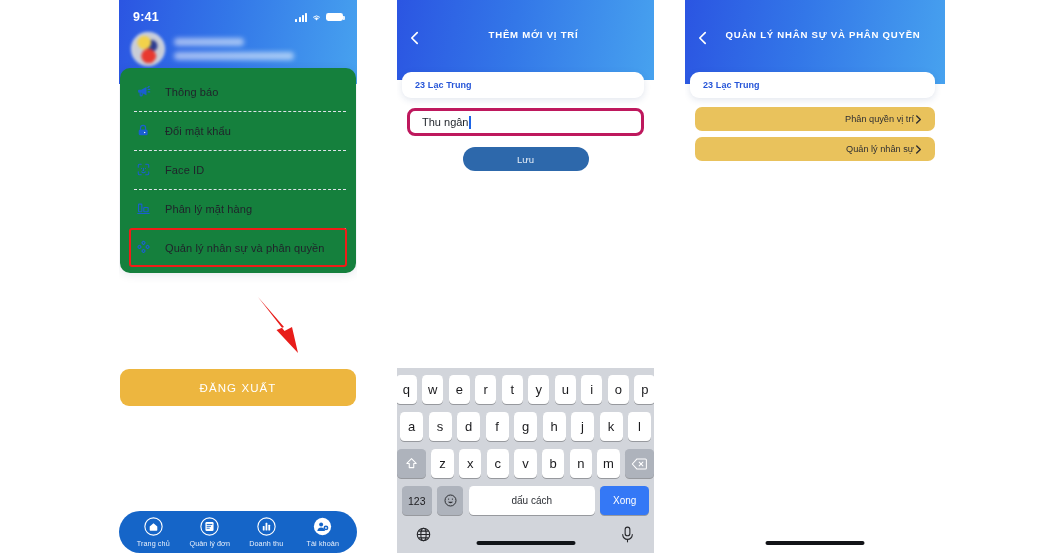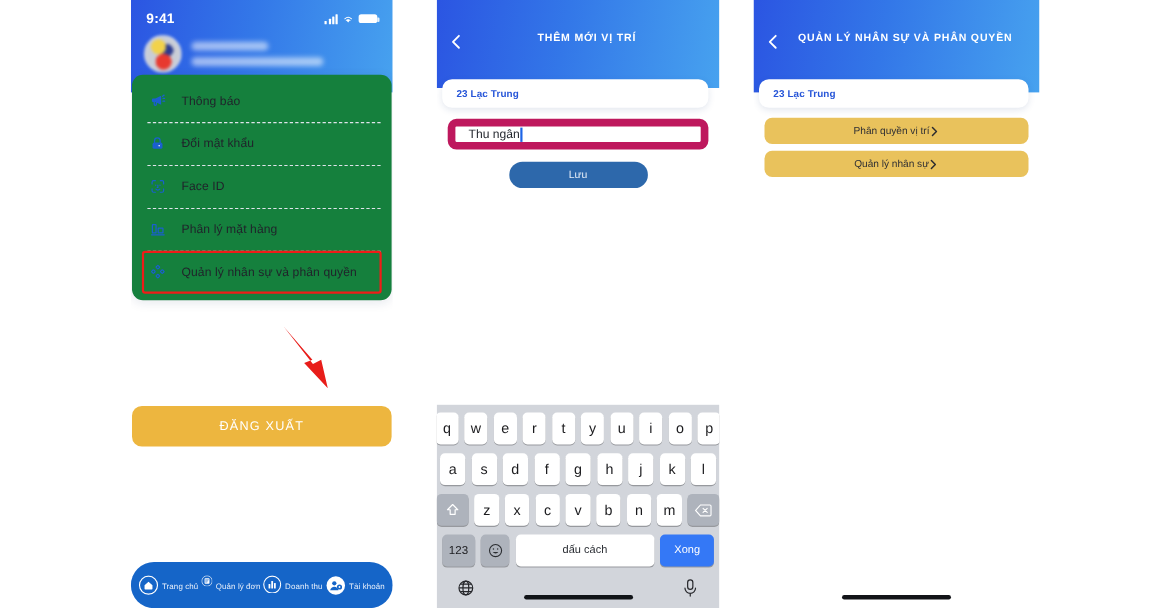--- a/index.html
+++ b/index.html
@@ -88,21 +88,21 @@
     display: flex; align-items: center; justify-content: center;
     color: #fff; font-size: 11.5px; font-weight: 400; letter-spacing: 1.1px;
   }
 
   .tabbar {
     position: absolute; left: 0px; top: 511px; width: 238px; height: 42px;
     background: #1565c8; border-radius: 21px;
     display: flex; align-items: center; justify-content: space-around;
     padding: 0 6px;
   }
-  .tab { display: flex; flex-direction: row; align-items: center; gap: 3px; width: 54px; }
+  .tab { display: flex; flex-direction: column; align-items: center; gap: 3px; width: 54px; }
   .tab-ico { width: 19px; height: 19px; color: #fff; }
   .tab-ico svg { display: block; }
   .tab-lbl { font-size: 7.2px; color: #e9f0fb; letter-spacing: .1px; white-space: nowrap; }
   .nav-back {
     position: absolute; left: 10px; top: 30px; width: 16px; height: 16px; color: #fff;
   }
   .nav-title {
     position: absolute; left: 26px; right: 10px; top: 29px;
     text-align: center; color: #fff; font-size: 9.6px; font-weight: 700; letter-spacing: .75px;
   }
@@ -111,21 +111,21 @@
     background: #fff; border-radius: 9px;
     box-shadow: 0 2px 7px rgba(30,60,120,.13);
     display: flex; align-items: center; padding: 0 13px;
   }
   .store-pill span { font-size: 9px; font-weight: 700; color: #2655d8; letter-spacing: .1px; }
 
   
   .p2-hdr { height: 80px; }
   .text-input {
     position: absolute; left: 10px; right: 10px; top: 108px; height: 28px;
-    background: #fff; border: 7px solid #be185d; border-radius: 8px;
+    background: #fff; border: 3px solid #be185d; border-radius: 8px;
     display: flex; align-items: center; padding: 0 12px;
   }
   .text-input span { font-size: 11px; color: #1d2128; }
   .caret {
     display: inline-block; width: 1.3px; height: 13px; background: #1d64e6;
     margin-left: 1px; vertical-align: -2px;
   }
   .save-btn {
     position: absolute; left: 50%; transform: translateX(-50%); top: 147px;
     width: 126px; height: 24px; background: #2d68ab; border-radius: 12px;
@@ -159,21 +159,21 @@
     position: absolute; bottom: 8px; left: 50%; transform: translateX(-50%);
     width: 99px; height: 4px; border-radius: 3px; background: #111418;
   }
   .home-ind.light { background: #121418; }
 
   
   .p3-hdr { height: 84px; }
   .gold-row {
     position: absolute; left: 10px; right: 10px; height: 24px;
     background: #e9c25c; border-radius: 7px;
-    display: flex; align-items: center; justify-content: center;
+    display: flex; align-items: center; justify-content: flex-end;
     padding: 0 12px;
   }
   .gold-row span { font-size: 9.2px; color: #2f2f33; }
   .chev { width: 9px; height: 11px; color: #2b2b2f; }
   .gold-1 { top: 107px; }
   .gold-2 { top: 137px; }
 </style>
 </head>
 <body>
 

